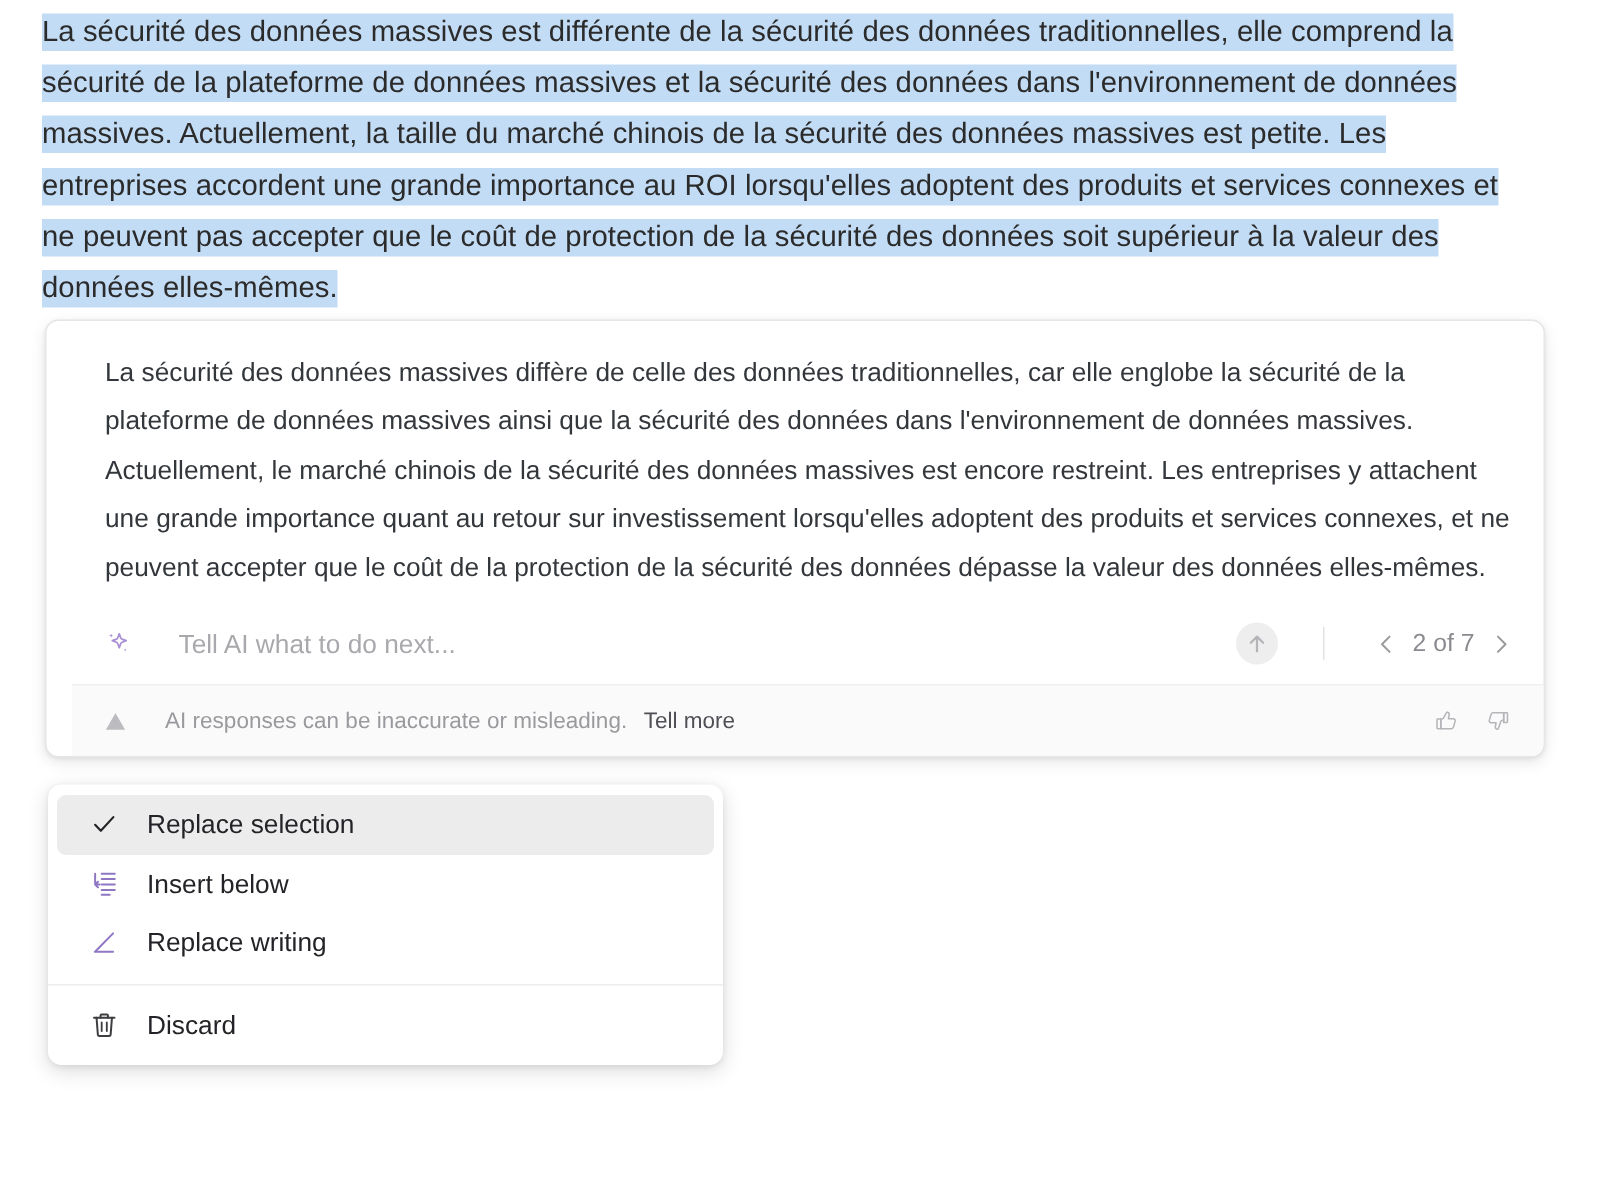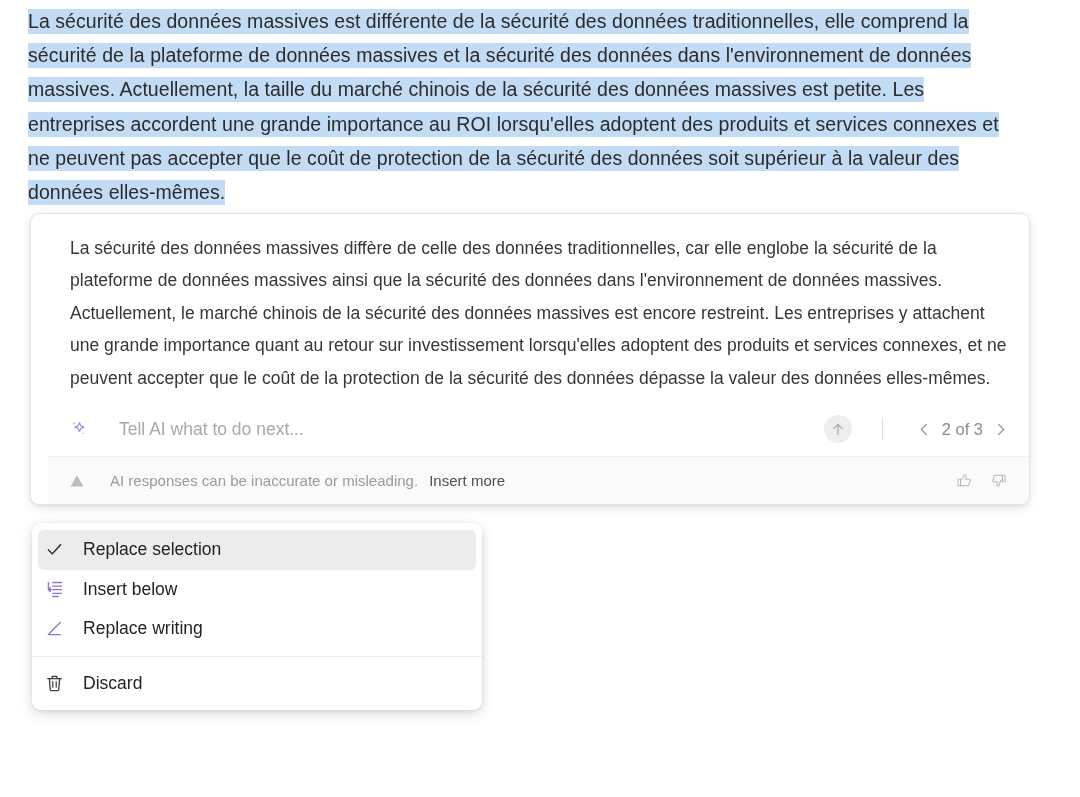--- a/index.html
+++ b/index.html
@@ -161,21 +161,21 @@
     background: #ffffff;
     border-radius: 9px;
     box-shadow: 0 4px 14px rgba(0,0,0,0.14), 0 1px 4px rgba(0,0,0,0.08);
     padding: 7px 0 7px 0;
     overflow: hidden;
   }
   .menu-item {
     display: flex;
     align-items: center;
     height: 39.5px;
-    padding: 0 14px 0 5px;
+    padding: 0 14px 0 20px;
     margin: 0 6px;
     border-radius: 6px;
     cursor: pointer;
   }
   .menu-item.selected { background: #ececec; }
   .menu-icon {
     width: 22px; height: 22px;
     flex: 0 0 22px;
     display: flex; align-items: center; justify-content: center;
     margin-right: 18px;
@@ -223,37 +223,37 @@
       </span>
 
       <span class="vsep"></span>
 
       <span class="pager">
         <span class="pager-arrow">
           <svg width="15" height="15" viewBox="0 0 16 16" fill="none">
             <path d="M10 2.6L4.6 8l5.4 5.4" stroke="#9a9a9e" stroke-width="1.4" stroke-linecap="round" stroke-linejoin="round"></path>
           </svg>
         </span>
-        <span class="pager-label">2 of 3</span>
+        <span class="pager-label">2 of 7</span>
         <span class="pager-arrow">
           <svg width="15" height="15" viewBox="0 0 16 16" fill="none">
             <path d="M6 2.6L11.4 8 6 13.4" stroke="#9a9a9e" stroke-width="1.4" stroke-linecap="round" stroke-linejoin="round"></path>
           </svg>
         </span>
       </span>
     </div>
 
     <div class="ai-footer">
       <span class="warn-icon">
         <svg width="16" height="16" viewBox="0 0 18 18" fill="none">
           <path d="M9 2.6L16.2 15.2H1.8L9 2.6z" fill="#bcbcc0"></path>
         </svg>
       </span>
       <span class="disclaimer-text">AI responses can be inaccurate or misleading.</span>
-      <span class="learn-more">Insert more</span>
+      <span class="learn-more">Tell more</span>
       <span class="footer-spacer"></span>
       <span class="thumb-btn">
         <svg width="19" height="19" viewBox="0 0 24 24" fill="none">
           <path d="M7 10.5v8.2h8.9c.8 0 1.5-.5 1.7-1.3l1.5-5.1c.3-1-.5-2-1.5-2h-4.2l.6-3.1c.2-1-.3-2-1.3-2.3-.5-.2-1 .1-1.2.6L9.5 9.4c-.3.6-.9 1.1-1.6 1.1H7z" stroke="#b6b6ba" stroke-width="1.3" stroke-linejoin="round"></path>
           <path d="M4.4 10.5h2.6v8.2H4.4a.6.6 0 0 1-.6-.6v-7a.6.6 0 0 1 .6-.6z" stroke="#b6b6ba" stroke-width="1.3" stroke-linejoin="round"></path>
         </svg>
       </span>
       <span class="thumb-btn">
         <svg width="19" height="19" viewBox="0 0 24 24" fill="none">
           <path d="M17 13.5V5.3H8.1c-.8 0-1.5.5-1.7 1.3l-1.5 5.1c-.3 1 .5 2 1.5 2h4.2l-.6 3.1c-.2 1 .3 2 1.3 2.3.5.2 1-.1 1.2-.6l2-5.9c.3-.6.9-1.1 1.6-1.1H17z" stroke="#b6b6ba" stroke-width="1.3" stroke-linejoin="round"></path>

